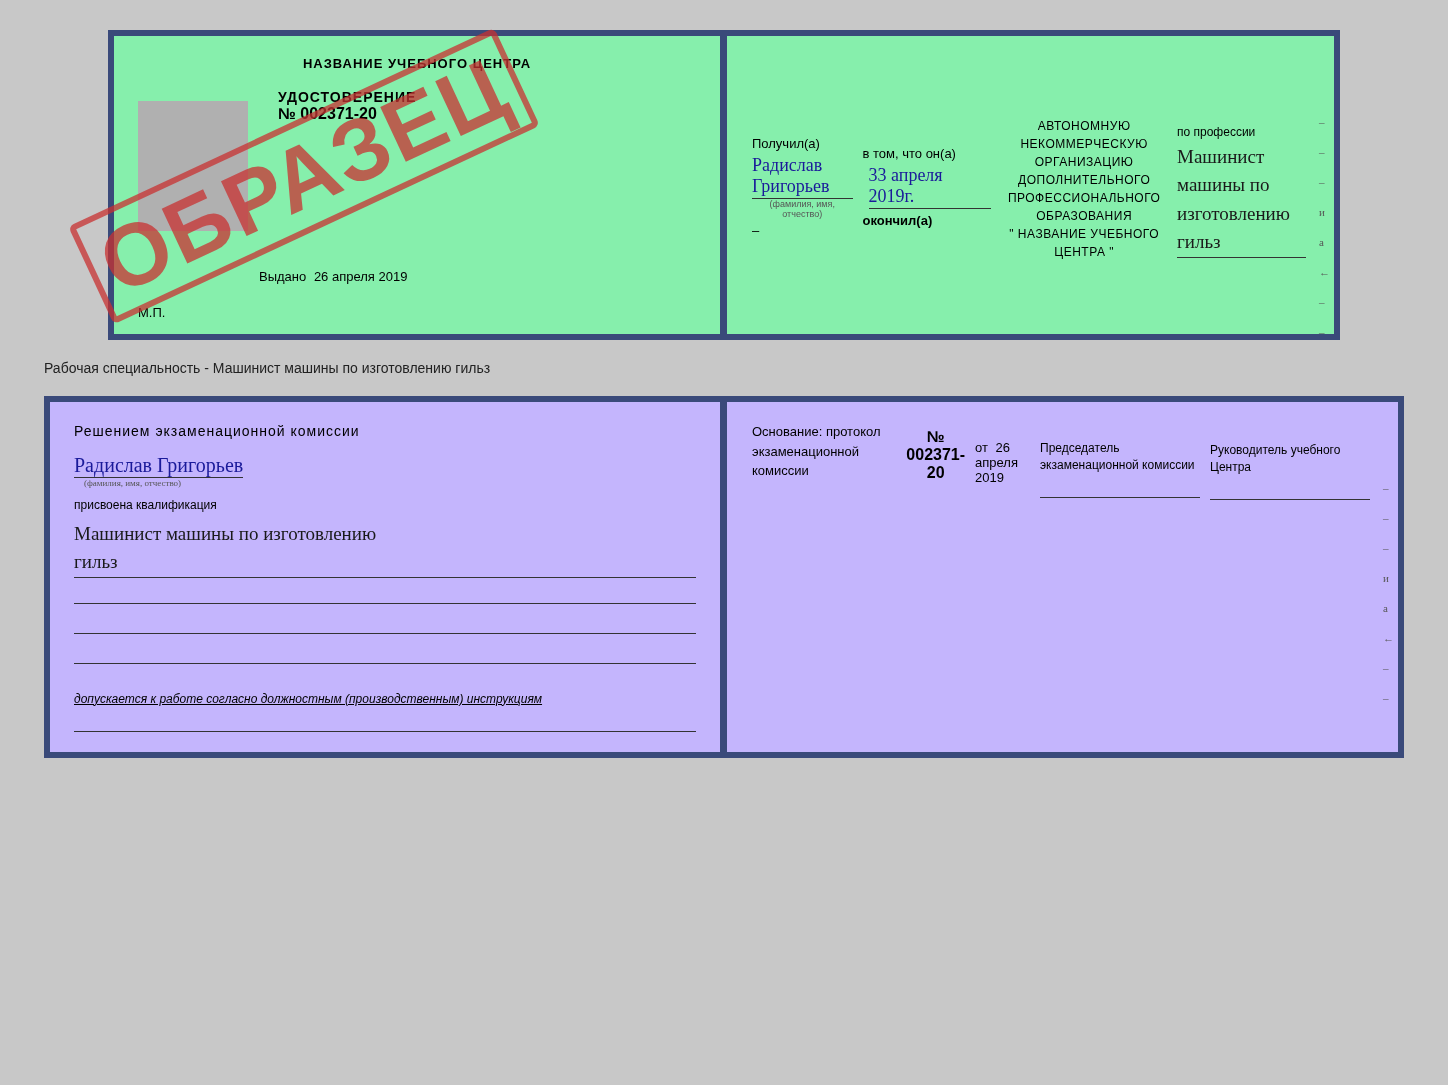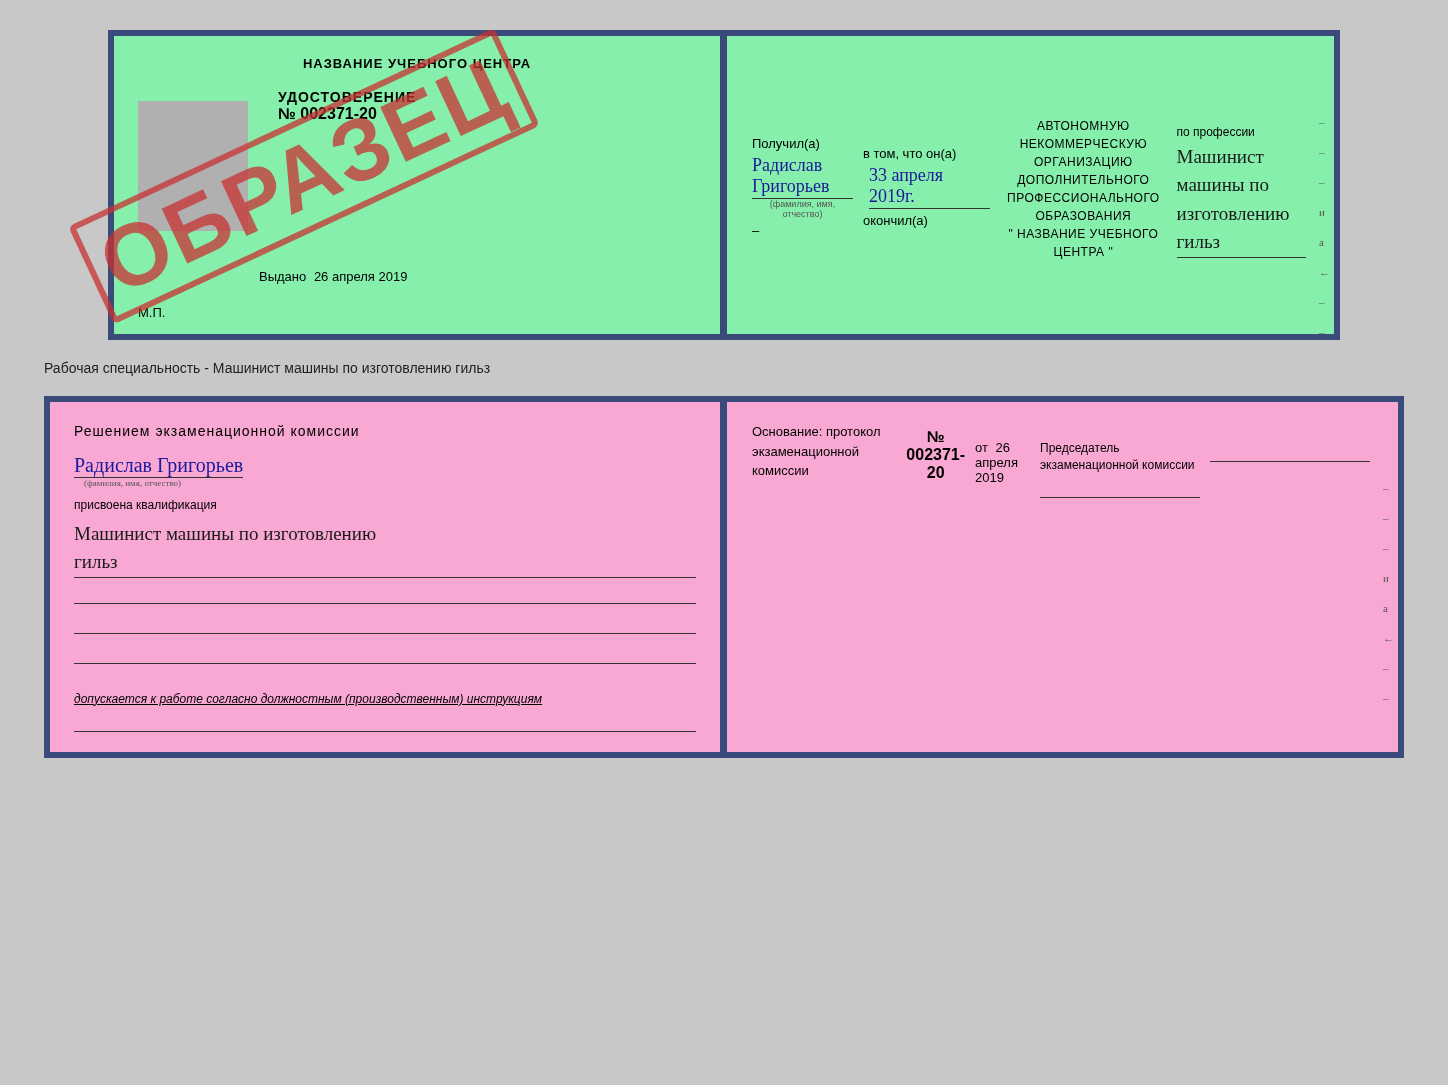--- a/index.html
+++ b/index.html
@@ -195,21 +195,21 @@
       width: 1360px;
       font-size: 14px;
       font-family: Arial, sans-serif;
       color: #222;
       padding: 2px 0;
     }
 
     
     .bottom-doc {
       width: 1360px;
-      background: #f9a8d4;
+      background: #c4b5fd;
       border: 6px solid #3a4a7a;
       display: flex;
       position: relative;
       min-height: 340px;
     }
 
     .bottom-left {
       width: 50%;
       padding: 20px 24px 16px 24px;
       border-right: 4px solid #3a4a7a;
@@ -380,21 +380,21 @@
       <span style="display:inline-flex;flex-direction:column;align-items:center;">
         <span class="handwritten">Радислав Григорьев</span>
         <span class="small-label">(фамилия, имя, отчество)</span>
       </span>
       <span> –</span>
     </div>
 
     <div class="right-line">
       <span>в том, что он(а)</span>
       <span class="handwritten" style="margin-left:6px;">33 апреля 2019г.</span>
-      <span style="margin-left:0;">окончил(а)</span>
+      <span style="margin-left:0;font-weight:bold;">окончил(а)</span>
     </div>
 
     <div class="bold-center-block">
       <div>АВТОНОМНУЮ НЕКОММЕРЧЕСКУЮ ОРГАНИЗАЦИЮ</div>
       <div>ДОПОЛНИТЕЛЬНОГО ПРОФЕССИОНАЛЬНОГО ОБРАЗОВАНИЯ</div>
       <div>"  НАЗВАНИЕ УЧЕБНОГО ЦЕНТРА  "</div>
     </div>
 
     <div style="margin-top:8px;">
       <div style="font-size:12px;font-family:Arial,sans-serif;">по профессии</div>
@@ -454,20 +454,21 @@
       <span>от</span>
       <span style="margin-left:4px;">26 апреля 2019</span>
     </div>
 
     <div class="signature-row" style="margin-top:18px;">
       <div class="sig-label">Председатель экзаменационной комиссии</div>
       <span class="sig-line"></span>
     </div>
 
     <div class="signature-row" style="margin-top:20px;">
+      <div class="sig-label">Руководитель учебного Центра</div>
       <span class="sig-line"></span>
     </div>
 
     <div class="side-marks-bottom">
       <span>–</span>
       <span>–</span>
       <span>–</span>
       <span>и</span>
       <span>а</span>
       <span>←</span>

